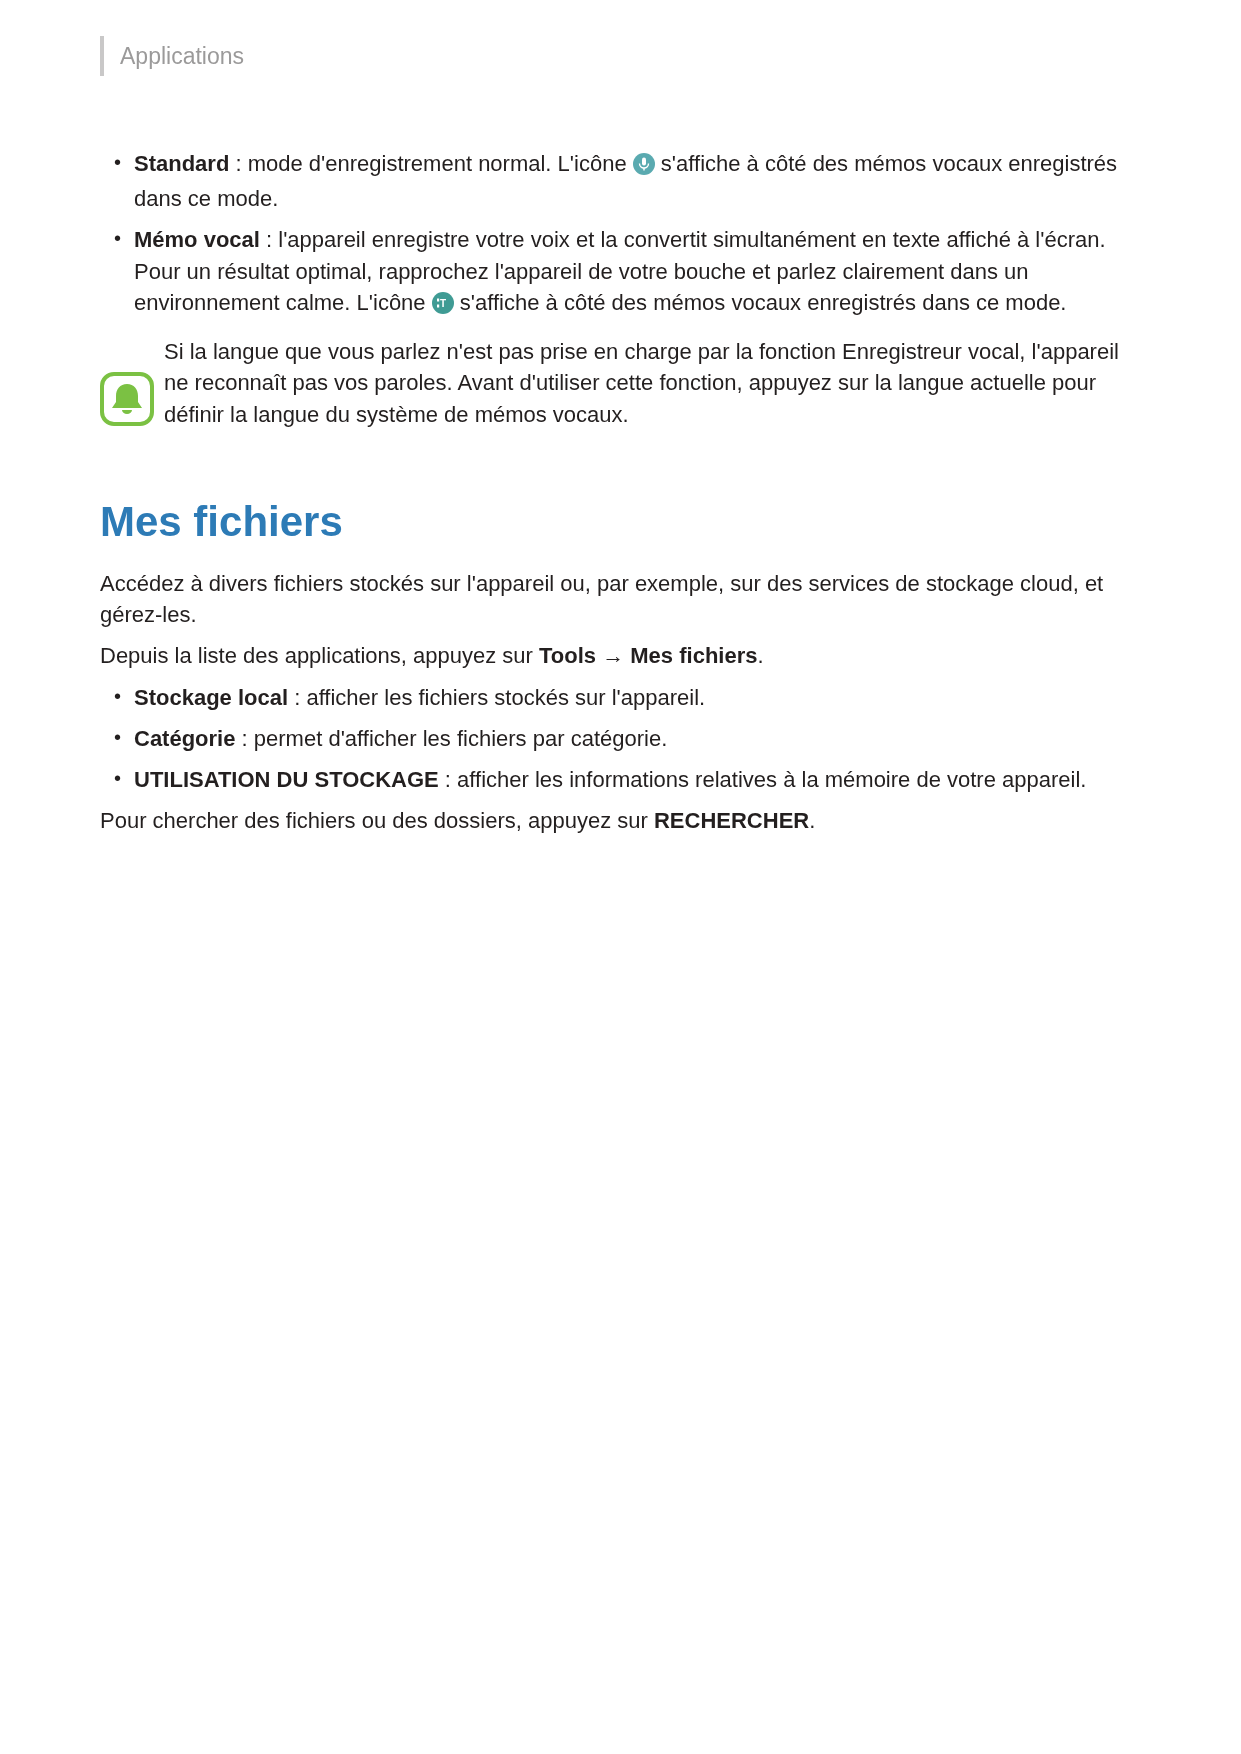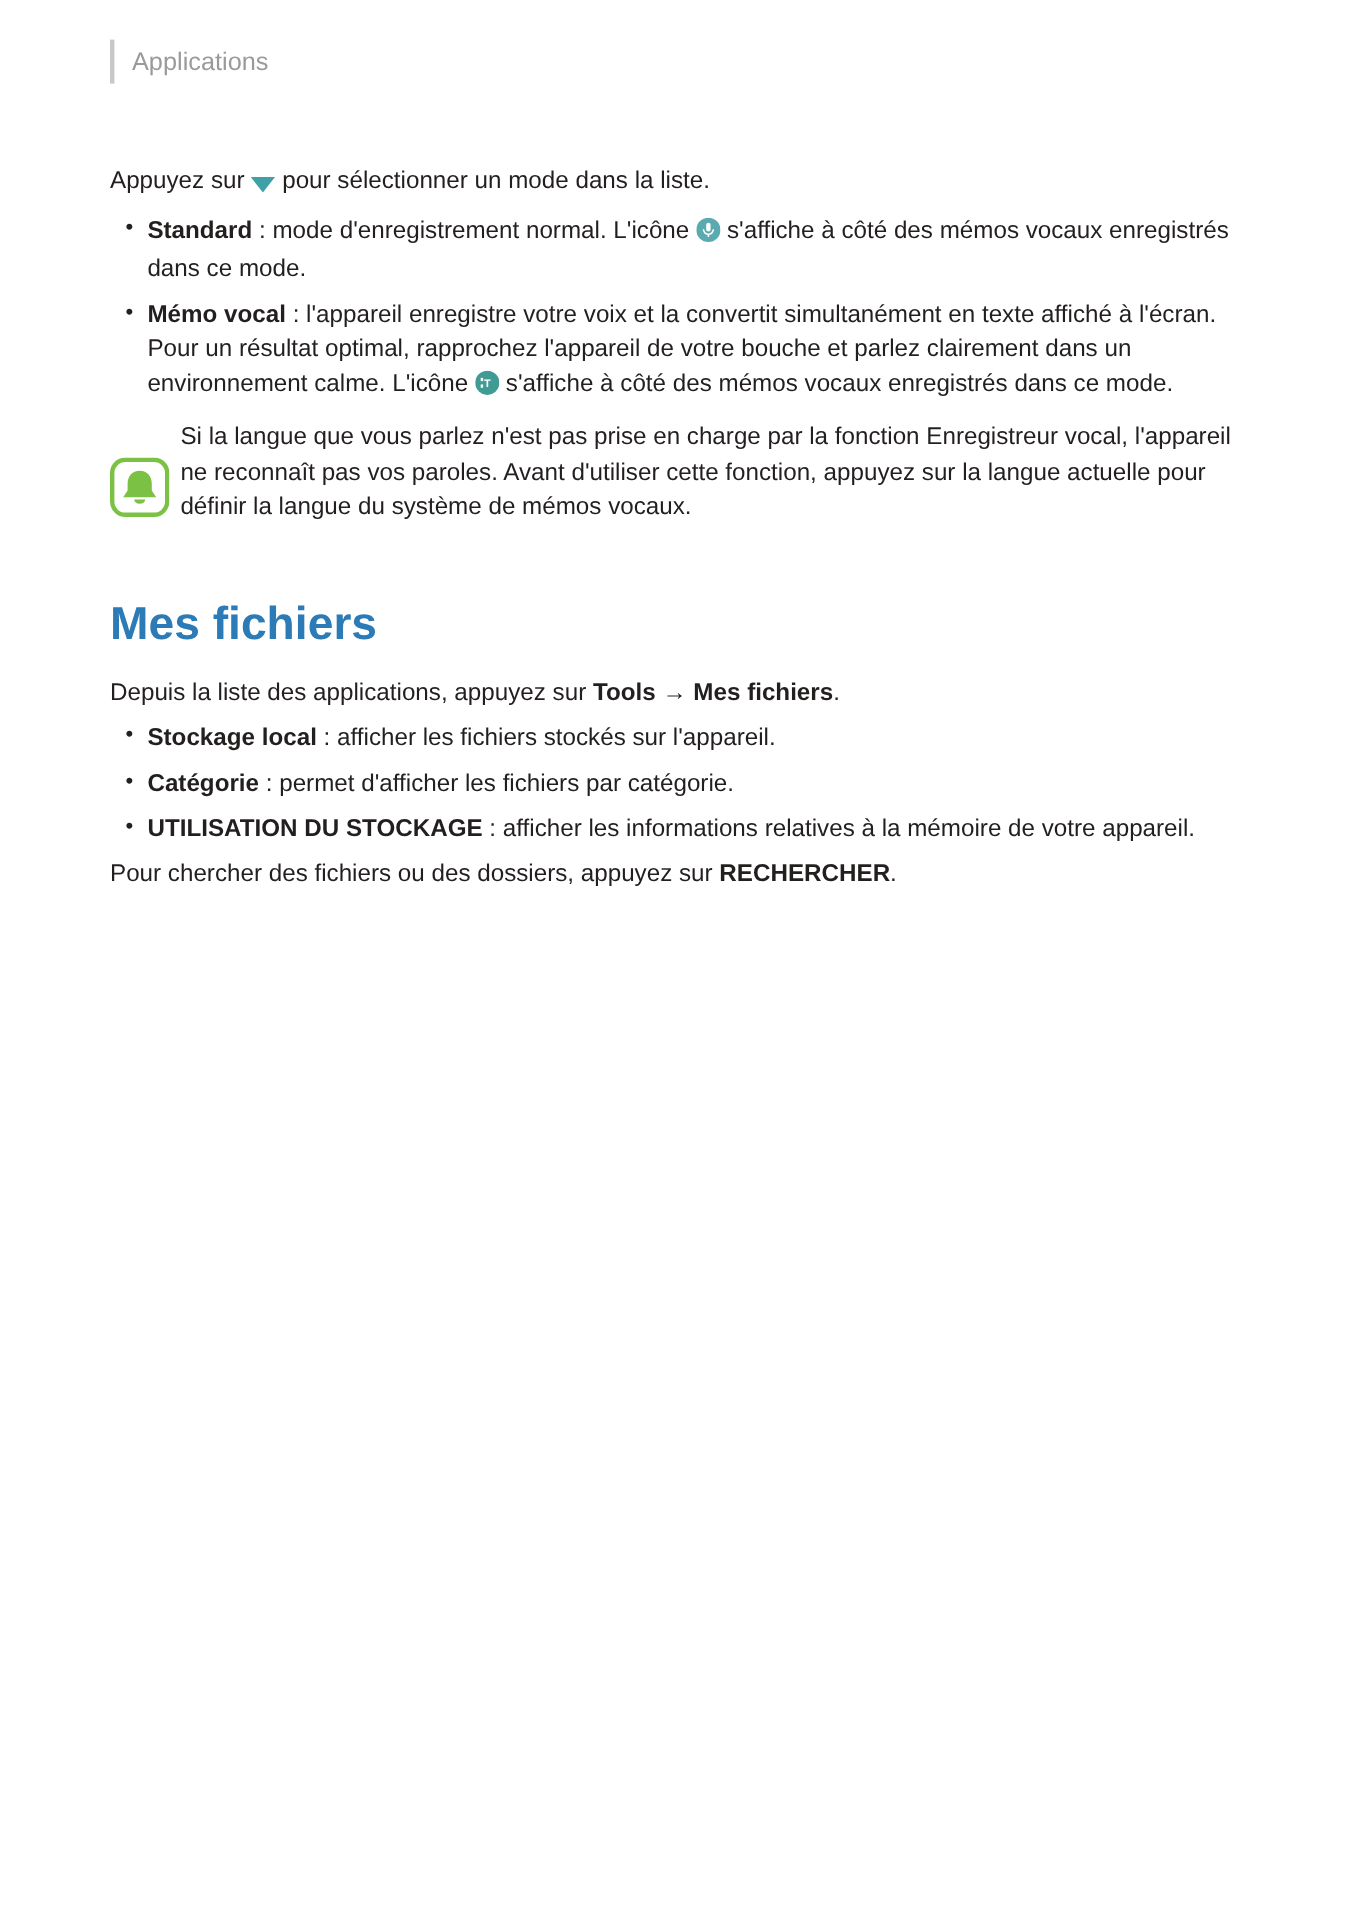--- a/index.html
+++ b/index.html
@@ -101,29 +101,20 @@
 <body>
 
 <div class="page">
 
   <div class="header">
     <div class="header-bar"></div>
     <div class="header-text" data-bind="header.breadcrumb">Applications</div>
   </div>
 
 
-  <p class="body-text">
-    <span data-bind="section1.intro_before">Appuyez sur </span>
-    <span class="inline-icon">
-      <svg width="22" height="14" viewBox="0 0 22 14">
-        <polygon points="0,0 22,0 11,14" data-bind-attr="fill:colors.dropdown_teal" fill="#3fa0a8"></polygon>
-      </svg>
-    </span>
-    <span data-bind="section1.intro_after"> pour sélectionner un mode dans la liste.</span>
-  </p>
 
   <ul class="bullets">
     <li>
       <span class="bold" data-bind="section1.items.0.label">Standard</span><span data-bind="section1.items.0.text_before_icon"> : mode d'enregistrement normal. L'icône </span><span class="inline-icon">
         <svg width="22" height="22" viewBox="0 0 22 22">
           <circle cx="11" cy="11" r="11" data-bind-attr="fill:colors.icon_blue_green" fill="#5aaab0"></circle>
           <rect x="9" y="4.5" width="4" height="8" rx="2" fill="#ffffff"></rect>
           <path d="M6.5 10.5 a4.5 4.5 0 0 0 9 0" stroke="#ffffff" stroke-width="1.4" fill="none"></path>
           <line x1="11" y1="15" x2="11" y2="17.5" stroke="#ffffff" stroke-width="1.4"></line>
         </svg>
@@ -147,20 +138,21 @@
         <rect x="2" y="2" width="50" height="50" rx="12" ry="12" fill="none" stroke-width="4" data-bind-attr="stroke:colors.note_green" stroke="#7bc143"></rect>
         <path d="M27 12 c-7 0 -11 5 -11 12 v6 l-4 6 h30 l-4 -6 v-6 c0 -7 -4 -12 -11 -12 z" data-bind-attr="fill:colors.note_green" fill="#7bc143"></path>
         <path d="M22 38 a5 4 0 0 0 10 0 z" data-bind-attr="fill:colors.note_green" fill="#7bc143"></path>
       </svg>
     </div>
     <div class="note-text" data-bind="section1.note">Si la langue que vous parlez n'est pas prise en charge par la fonction Enregistreur vocal, l'appareil ne reconnaît pas vos paroles. Avant d'utiliser cette fonction, appuyez sur la langue actuelle pour définir la langue du système de mémos vocaux.</div>
   </div>
 
   <h1 class="h1" data-bind="section2.heading" data-bind-attr="style:__computed.page_heading_style" style="color:#2d7bb6">Mes fichiers</h1>
 
+  <p class="body-text" data-bind="section2.intro">Accédez à divers fichiers stockés sur l'appareil ou, par exemple, sur des services de stockage cloud, et gérez-les.</p>
 
   <p class="body-text">
     <span data-bind="section2.instruction_before">Depuis la liste des applications, appuyez sur </span><span class="bold" data-bind="section2.instruction_tools">Tools</span><span data-bind="section2.instruction_arrow"> → </span><span class="bold" data-bind="section2.instruction_target">Mes fichiers</span><span data-bind="section2.instruction_after">.</span>
   </p>
 
   <ul class="bullets">
     <li>
       <span class="bold" data-bind="section2.items.1.label">Stockage local</span><span data-bind="section2.items.1.text"> : afficher les fichiers stockés sur l'appareil.</span>
     </li>
     <li>

